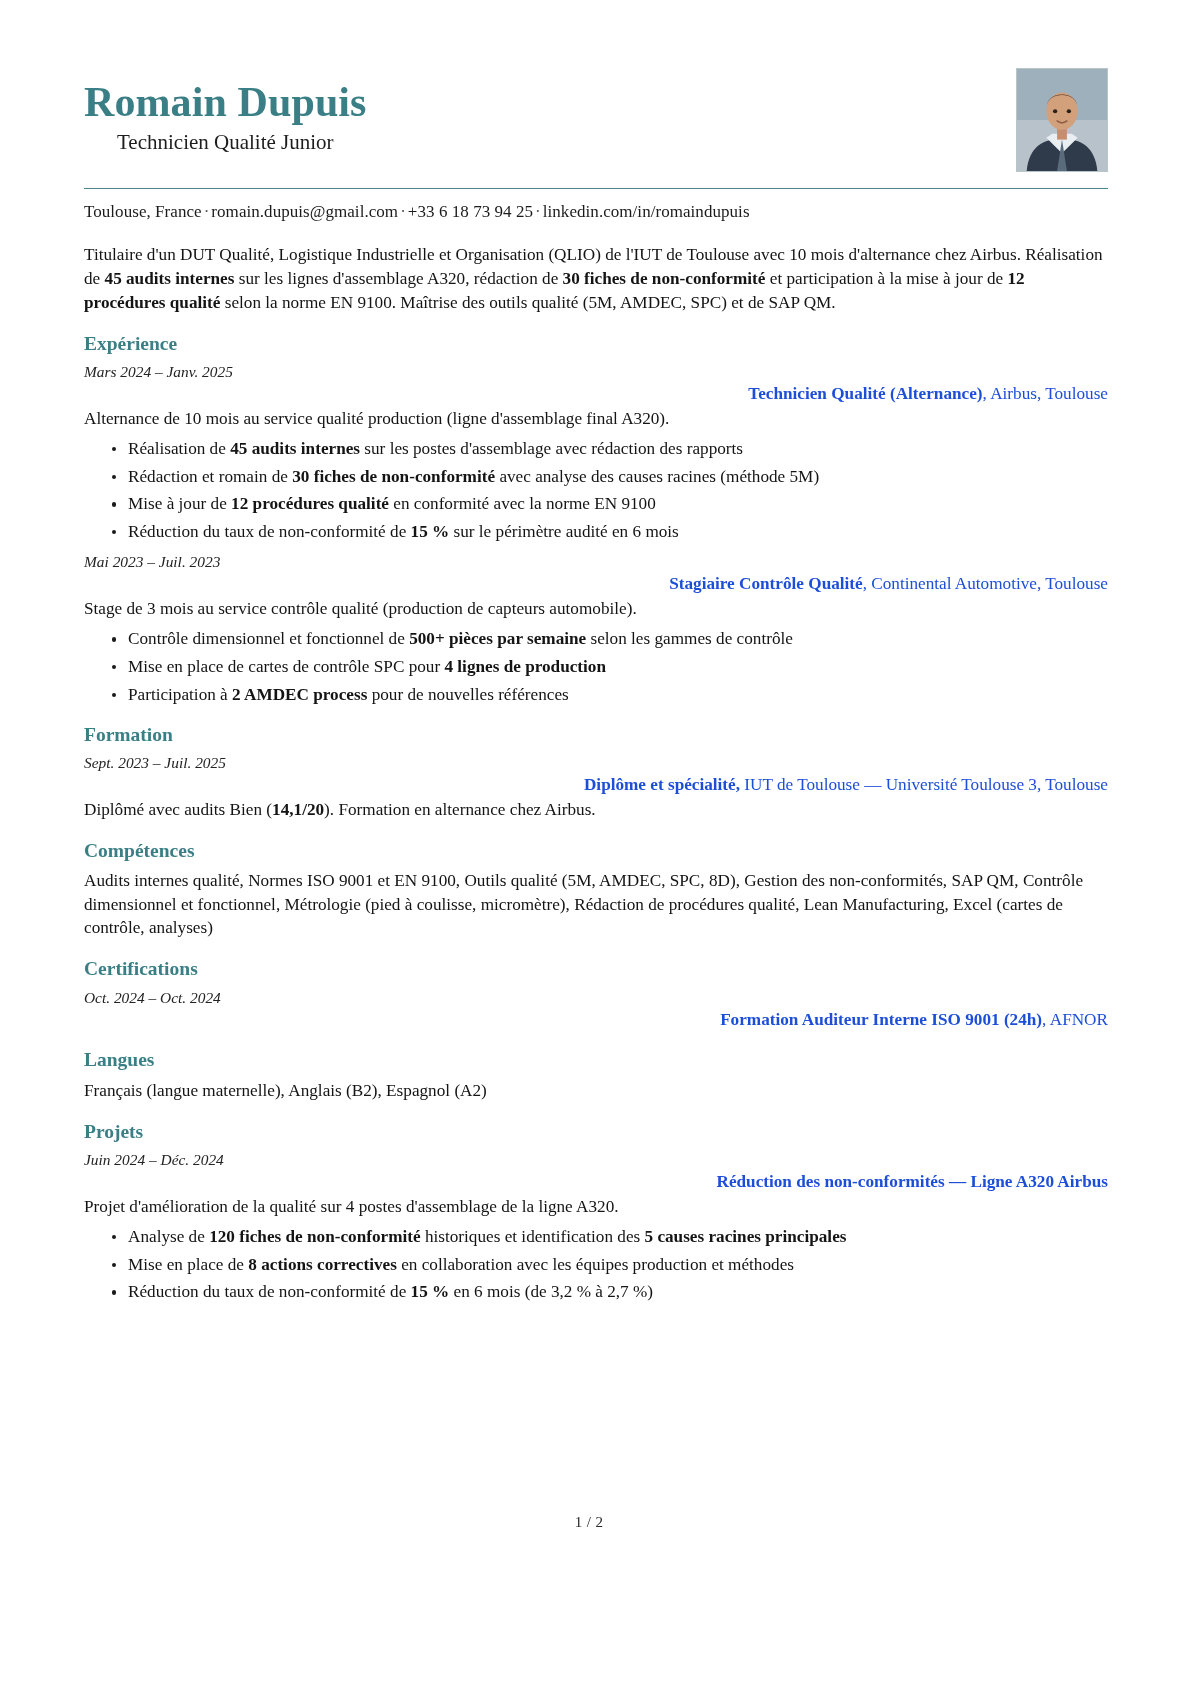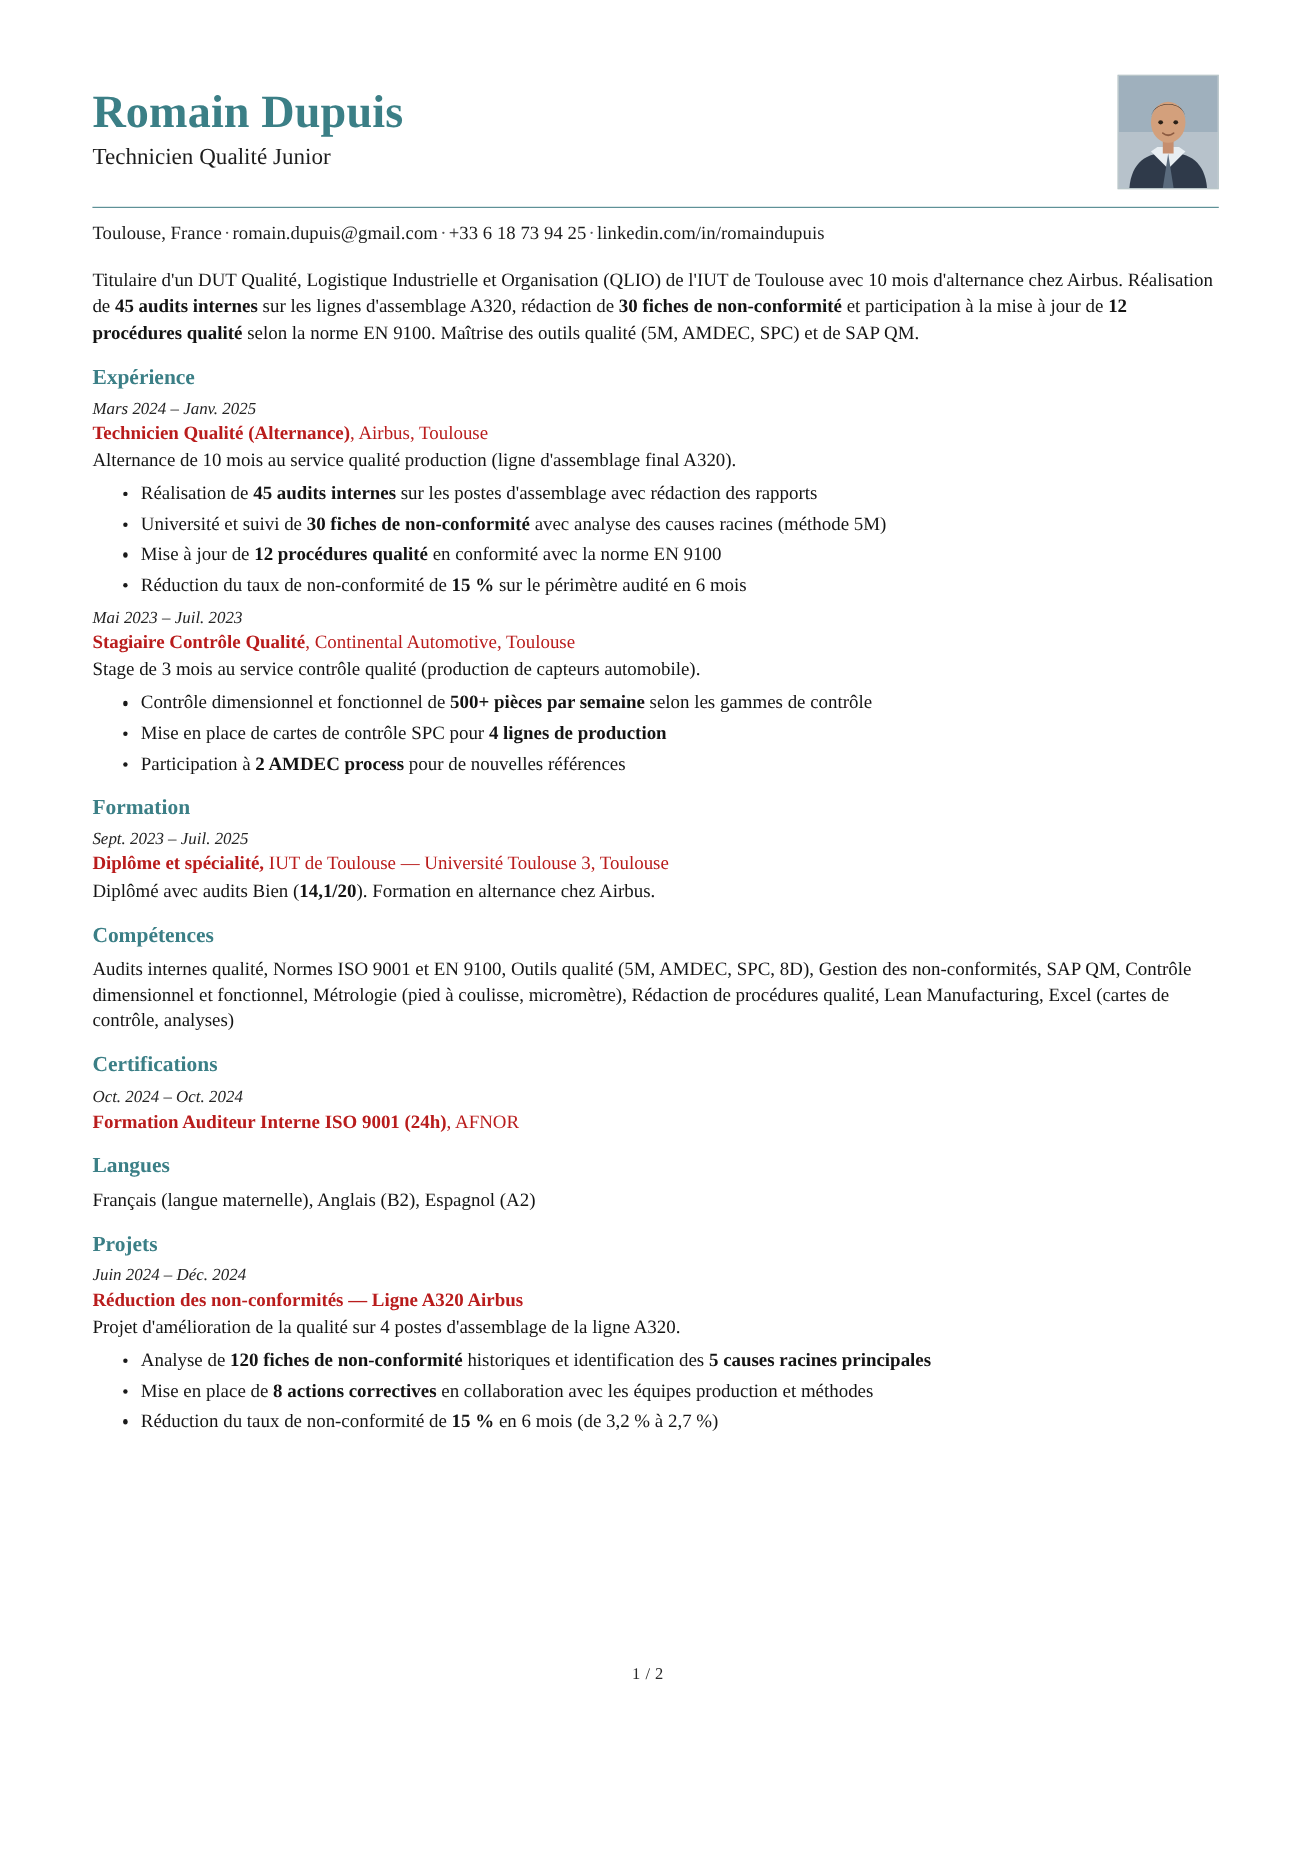--- a/index.html
+++ b/index.html
@@ -38,20 +38,21 @@
     line-height: 1.08;
     margin: 0 0 4px 0;
     white-space: nowrap;
   }
   .headline {
     font-size: 21px;
     font-weight: normal;
     color: #1d1d1d;
     line-height: 1.25;
     margin: 0;
+    text-align: center;
   }
   .photo {
     width: 92px;
     height: 104px;
     border: 1px solid #b9c6c8;
     box-sizing: border-box;
     flex: 0 0 auto;
     margin-top: 8px;
     overflow: hidden;
     position: relative;
@@ -106,21 +107,22 @@
     font-size: 15.4px;
     font-style: italic;
     color: #232323;
     line-height: 1.3;
     margin: 0;
   }
   .entry-title {
     font-size: 17.2px;
     line-height: 1.33;
     margin: 1px 0 0 0;
-    color: #b91c1c;
+    color: #1d4ed8;
+    text-align: right;
   }
   .entry-title b { font-weight: bold; }
   .entry-desc {
     font-size: 17.2px;
     line-height: 1.35;
     margin: 1px 0 0 0;
     color: #141414;
   }
   ul.bullets {
     list-style: none;
@@ -203,21 +205,21 @@
 
   <div id="sections-root">
       <div class="section">
         <div class="section-title">Expérience</div>
         <div class="entry">
           <div class="entry-date">Mars 2024 – Janv. 2025</div>
           <div class="entry-title"><b>Technicien Qualité (Alternance)</b><span>, Airbus, Toulouse</span></div>
           <div class="entry-desc">Alternance de 10 mois au service qualité production (ligne d'assemblage final A320).</div>
           <ul class="bullets">
             <li><span>Réalisation de </span><b>45 audits internes</b><span> sur les postes d'assemblage avec rédaction des rapports</span></li>
-            <li><span>Université et suivi de </span><b>30 fiches de non-conformité</b><span> avec analyse des causes racines (méthode 5M)</span></li>
+            <li><span>Rédaction et romain de </span><b>30 fiches de non-conformité</b><span> avec analyse des causes racines (méthode 5M)</span></li>
             <li><span>Mise à jour de </span><b>12 procédures qualité</b><span> en conformité avec la norme EN 9100</span></li>
             <li><span>Réduction du taux de non-conformité de </span><b>15 %</b><span> sur le périmètre audité en 6 mois</span></li>
           </ul>
         </div>
         <div class="entry">
           <div class="entry-date">Mai 2023 – Juil. 2023</div>
           <div class="entry-title"><b>Stagiaire Contrôle Qualité</b><span>, Continental Automotive, Toulouse</span></div>
           <div class="entry-desc">Stage de 3 mois au service contrôle qualité (production de capteurs automobile).</div>
           <ul class="bullets">
             <li><span>Contrôle dimensionnel et fonctionnel de </span><b>500+ pièces par semaine</b><span> selon les gammes de contrôle</span></li>

